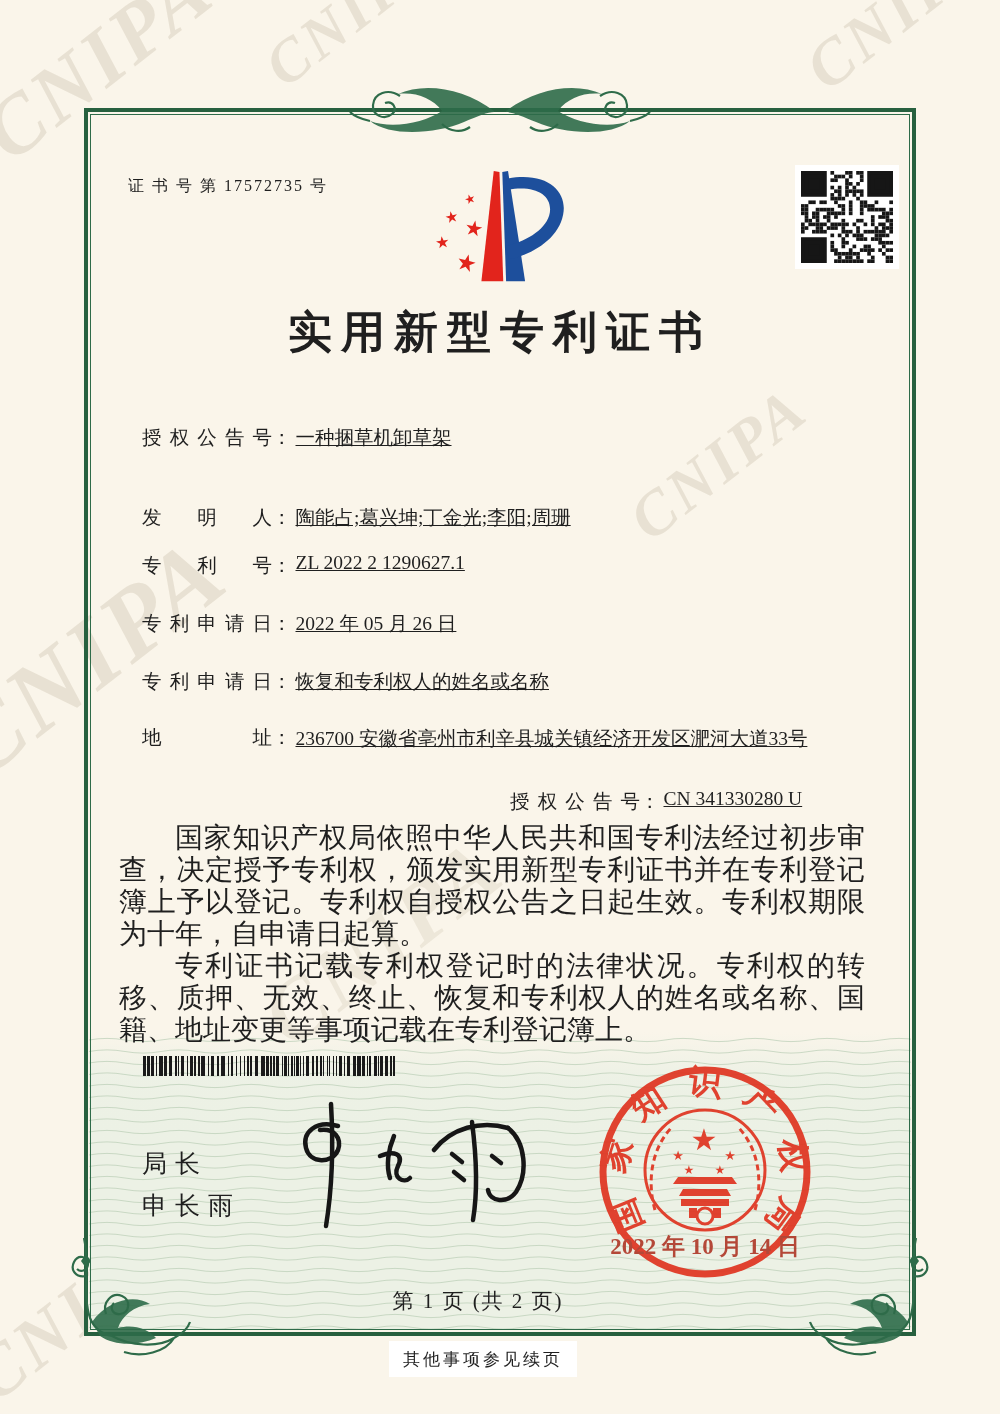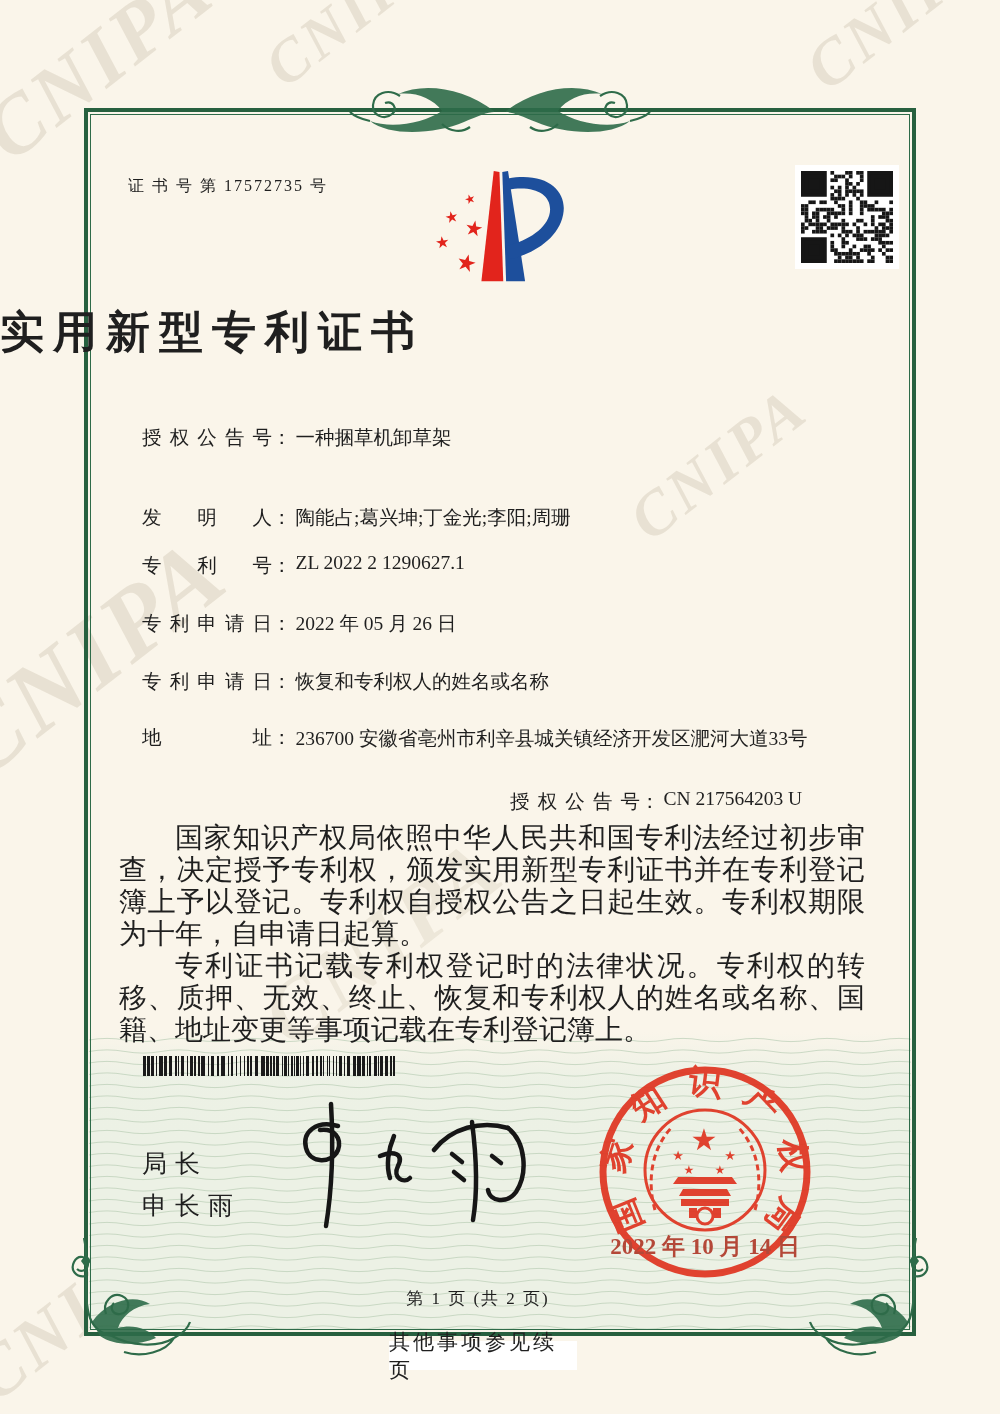--- a/index.html
+++ b/index.html
@@ -48,33 +48,33 @@
     font-size:16px; letter-spacing:2px; z-index:3;
   }
   .logo { position:absolute; left:413px; top:158px; z-index:3; }
   .qrbox {
     position:absolute; left:795px; top:165px; width:104px; height:104px;
     background:#fff; padding:6px; z-index:3;
   }
   .qrbox svg rect { fill:#161616; }
   .title {
     position:absolute; left:0; width:1000px; top:303px;
-    text-align:left; font-size:44px; font-weight:bold;
+    text-align:center; font-size:44px; font-weight:bold;
     letter-spacing:9px; z-index:3;
   }
   
   .rows { position:absolute; left:142px; top:0; width:746px; z-index:3; font-size:19.5px; }
   .row { position:absolute; left:0; white-space:nowrap; }
   .flabel {
     display:inline-block; width:130px;
     text-align:justify; text-align-last:justify;
     vertical-align:top;
   }
   .fcolon { display:inline-block; vertical-align:top; }
-  .fvalue { display:inline-block; vertical-align:top; margin-left:4px; }
+  .fvalue { display:inline-block; vertical-align:top; margin-left:4px;text-decoration:underline; }
   .fvalue.wrap { white-space:normal; width:588px; line-height:30px; }
   .row .sub { position:absolute; left:368px; top:0; }
   
   .bodytext {
     position:absolute; left:119px; top:822px; width:746px; z-index:3;
     font-size:28px; line-height:32px; text-align:justify;
   }
   .bodytext p { text-indent:2em; }
   
   .barcode { position:absolute; left:143px; top:1056px; z-index:3; }
@@ -82,27 +82,27 @@
   .officer {
     position:absolute; left:142px; top:1142px; z-index:3;
     font-family:"Liberation Sans","DejaVu Sans",sans-serif;
     font-size:25px; letter-spacing:8px; line-height:42px;
   }
   .signature { position:absolute; left:276px; top:1098px; z-index:4; }
   .signature path { stroke:#161616; stroke-width:4.5; fill:none; stroke-linecap:round; }
   .seal { position:absolute; left:593px; top:1058px; z-index:5; }
   .pageno {
     position:absolute; left:0; width:956px; top:1287px; text-align:center;
-    font-size:17px; letter-spacing:2px; z-index:3;
+    font-size:21px; letter-spacing:2px; z-index:3;
   }
   .extbox {
-    position:absolute; left:389px; top:1341px; width:188px; height:29px;
+    position:absolute; left:389px; top:1341px; width:188px; height:36px;
     background:#ffffff; z-index:3;
     display:flex; align-items:center; justify-content:center;
-    font-size:21px; letter-spacing:3px;
+    font-size:17px; letter-spacing:3px;
   }
 </style>
 </head>
 <body>
 
 <div class="wm" style="left:-34px; top:14px; font-size:82px;">CNIPA</div>
 <div class="wm" style="left:252px; top:-22px; font-size:60px;">CNIPA</div>
 <div class="wm" style="left:792px; top:-26px; font-size:64px;">CNIPA</div>
 <div class="wm" style="left:616px; top:428px; font-size:62px;">CNIPA</div>
 <div class="wm" style="left:-72px; top:600px; font-size:100px;">CNIPA</div>
@@ -442,21 +442,21 @@
     <span class="flabel">专利申请日</span><span class="fcolon">：</span><span class="fvalue">2022 年 05 月 26 日</span>
   </div>
   <div class="row" style="top:668px">
     <span class="flabel">专利申请日</span><span class="fcolon">：</span><span class="fvalue">恢复和专利权人的姓名或名称</span>
   </div>
   <div class="row" style="top:724px">
     <span class="flabel">地址</span><span class="fcolon">：</span><span class="fvalue wrap">236700 安徽省亳州市利辛县城关镇经济开发区淝河大道33号</span>
   </div>
   <div class="row" style="top:788px">
     <span class="sub">
-      <span class="flabel">授权公告号</span><span class="fcolon">：</span><span class="fvalue">CN 217564203 U</span>
+      <span class="flabel">授权公告号</span><span class="fcolon">：</span><span class="fvalue">CN 341330280 U</span>
     </span>
   </div>
 </div>
 
 <div class="bodytext">
   <p>国家知识产权局依照中华人民共和国专利法经过初步审查，决定授予专利权，颁发实用新型专利证书并在专利登记簿上予以登记。专利权自授权公告之日起生效。专利权期限为十年，自申请日起算。</p>
   <p>专利证书记载专利权登记时的法律状况。专利权的转移、质押、无效、终止、恢复和专利权人的姓名或名称、国籍、地址变更等事项记载在专利登记簿上。</p>
 </div>
 
 <svg class="barcode" width="258" height="20" viewBox="0 0 258 20">

